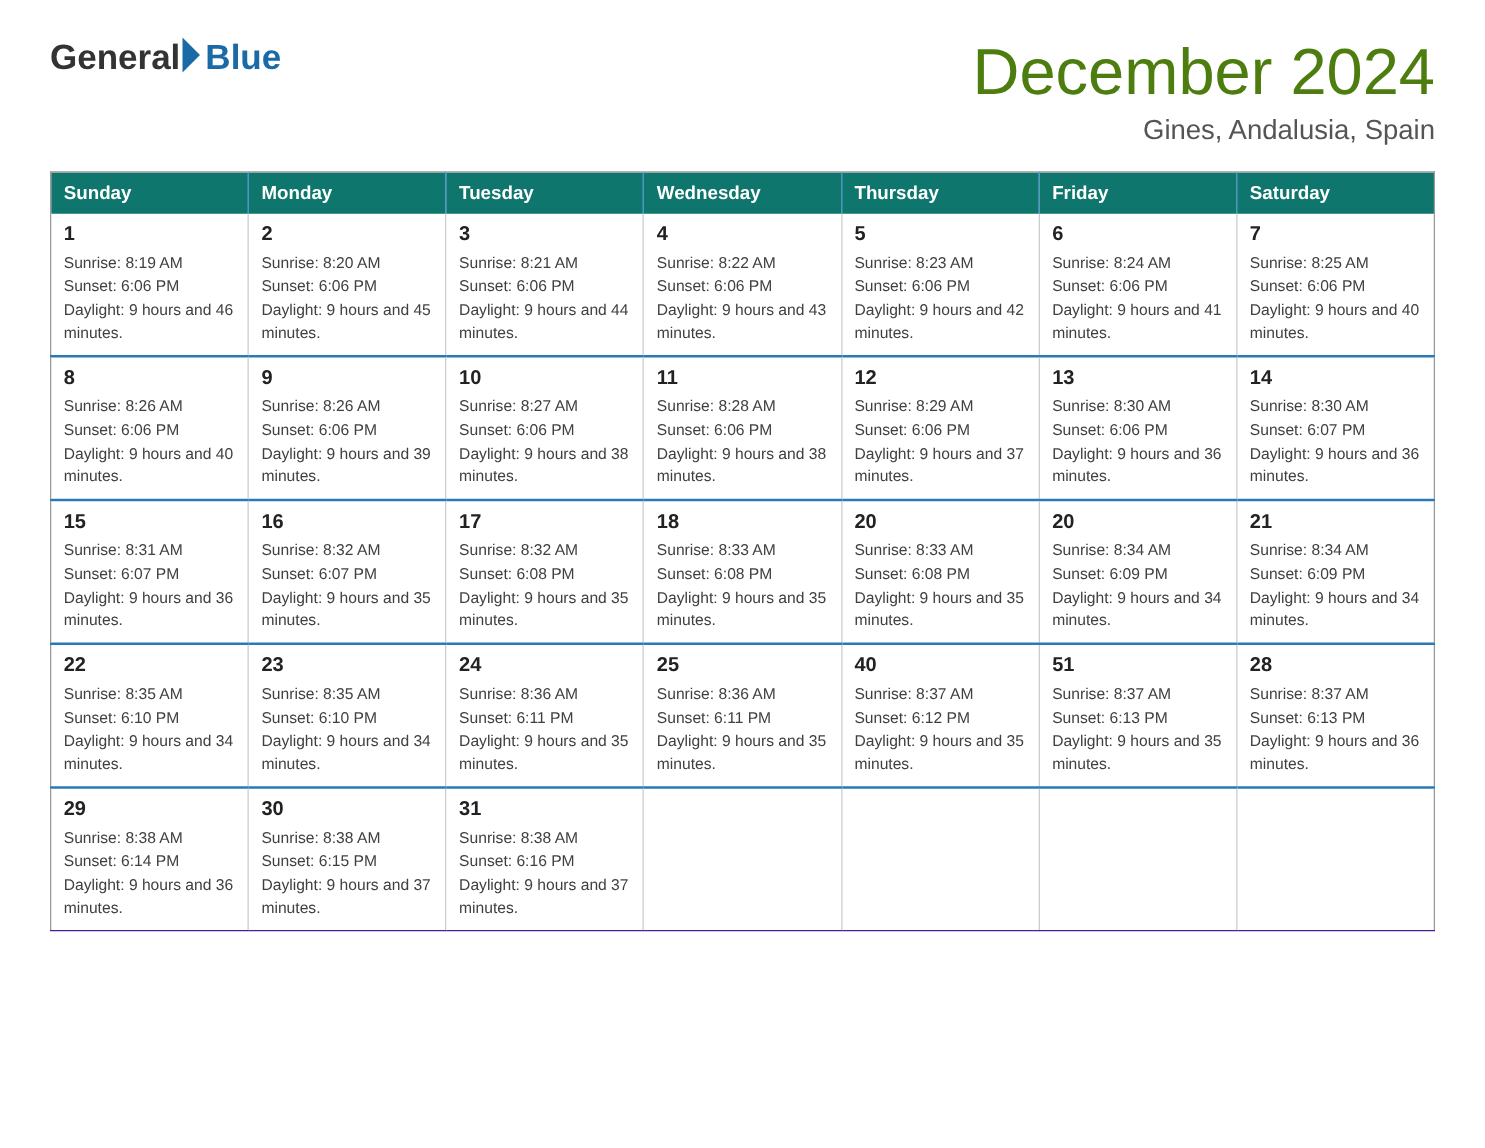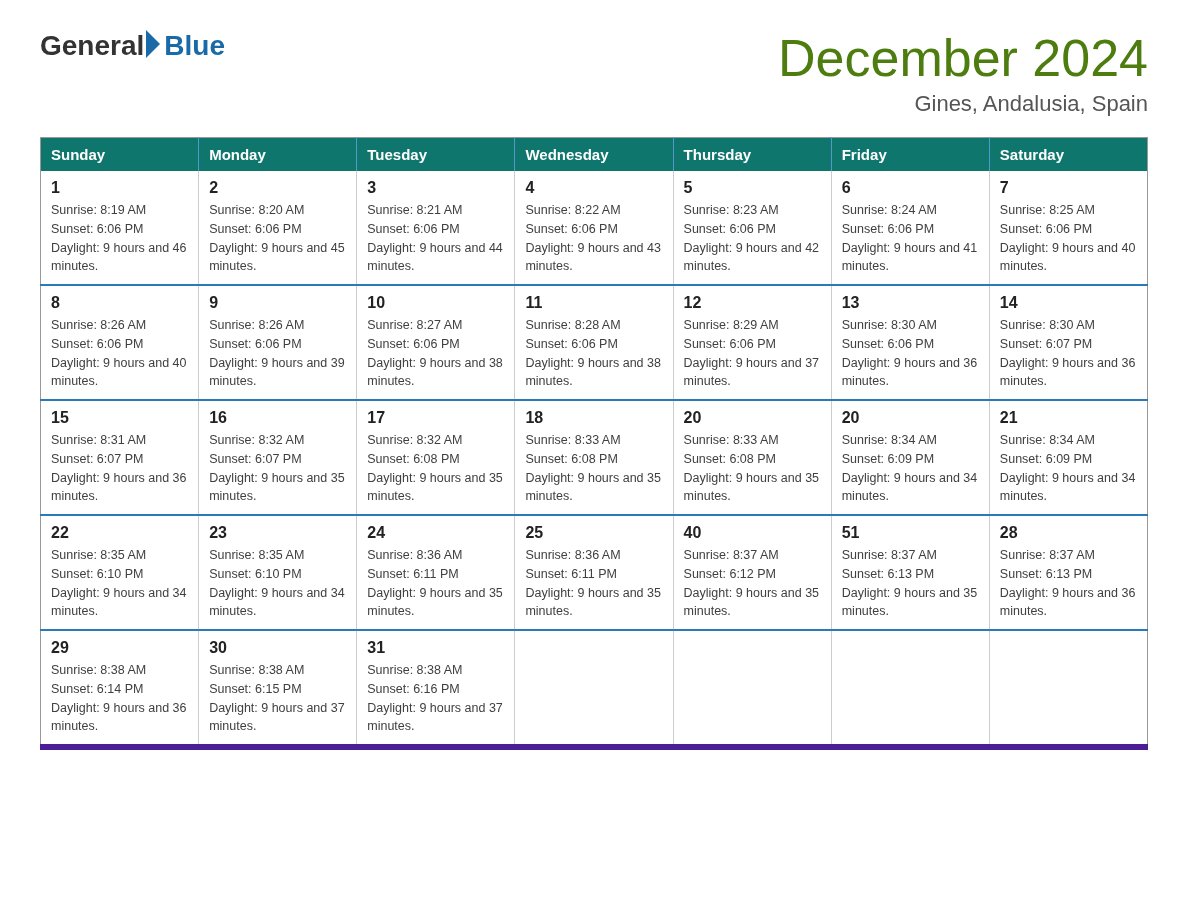--- a/index.html
+++ b/index.html
@@ -83,21 +83,21 @@
       border-bottom: 2px solid #2a7ab8;
       font-size: 13px;
       color: #333;
       width: 14.28%;
       min-height: 90px;
     }
     tbody tr td:last-child {
       border-right: none;
     }
     tbody tr:last-child td {
-      border-bottom: 6px solid #4c1d95;
+      border-bottom: 1px solid #4c1d95;
     }
     .day-number {
       font-size: 16px;
       font-weight: bold;
       color: #222;
       display: block;
       margin-bottom: 4px;
     }
     .day-info {
       font-size: 12.5px;

